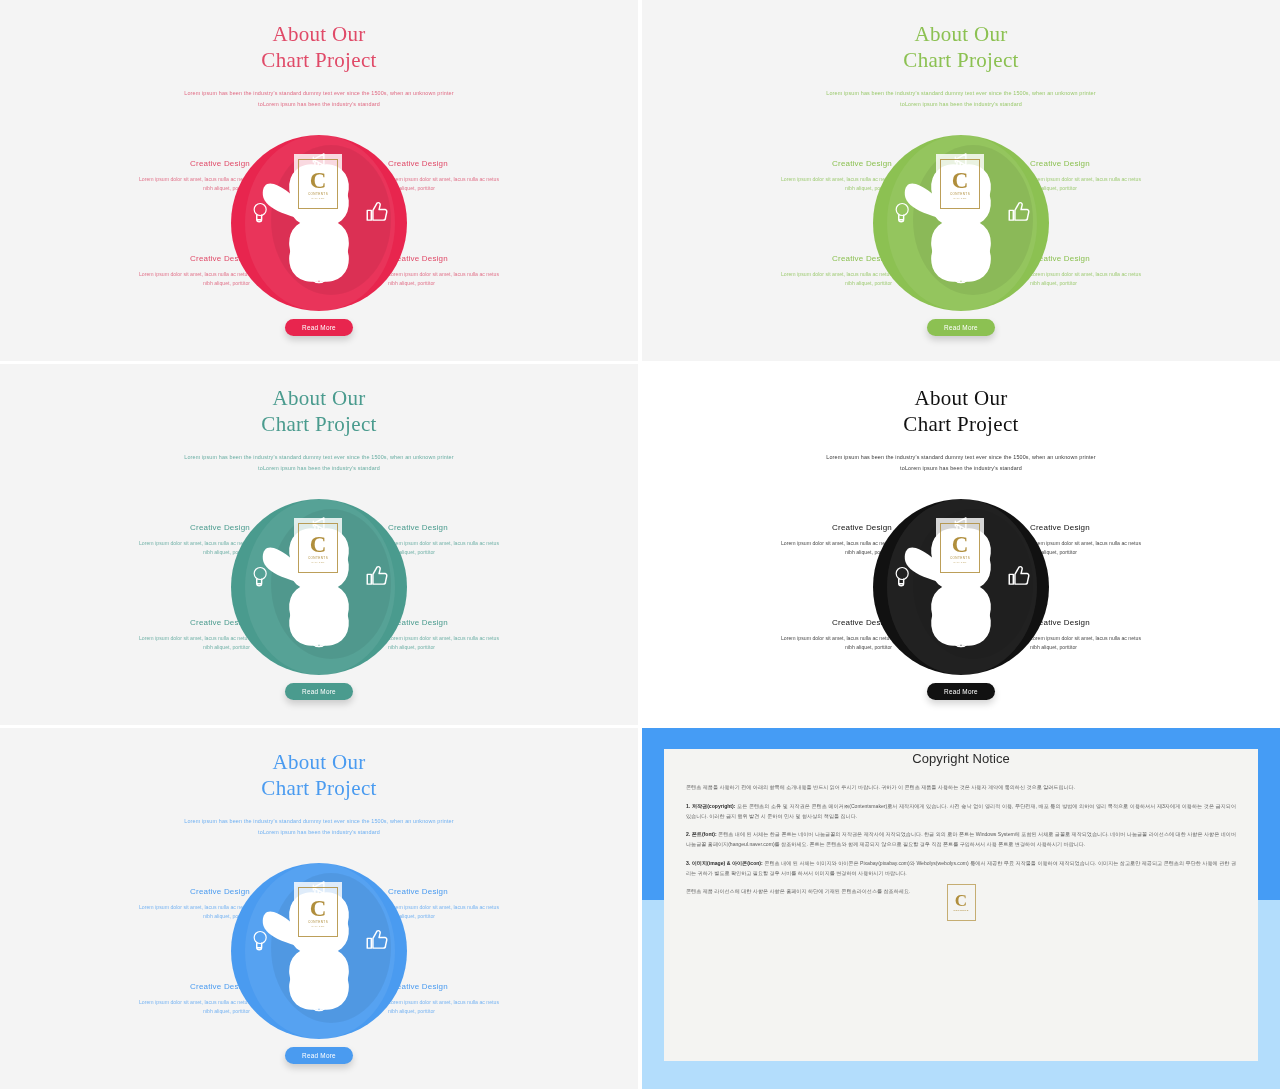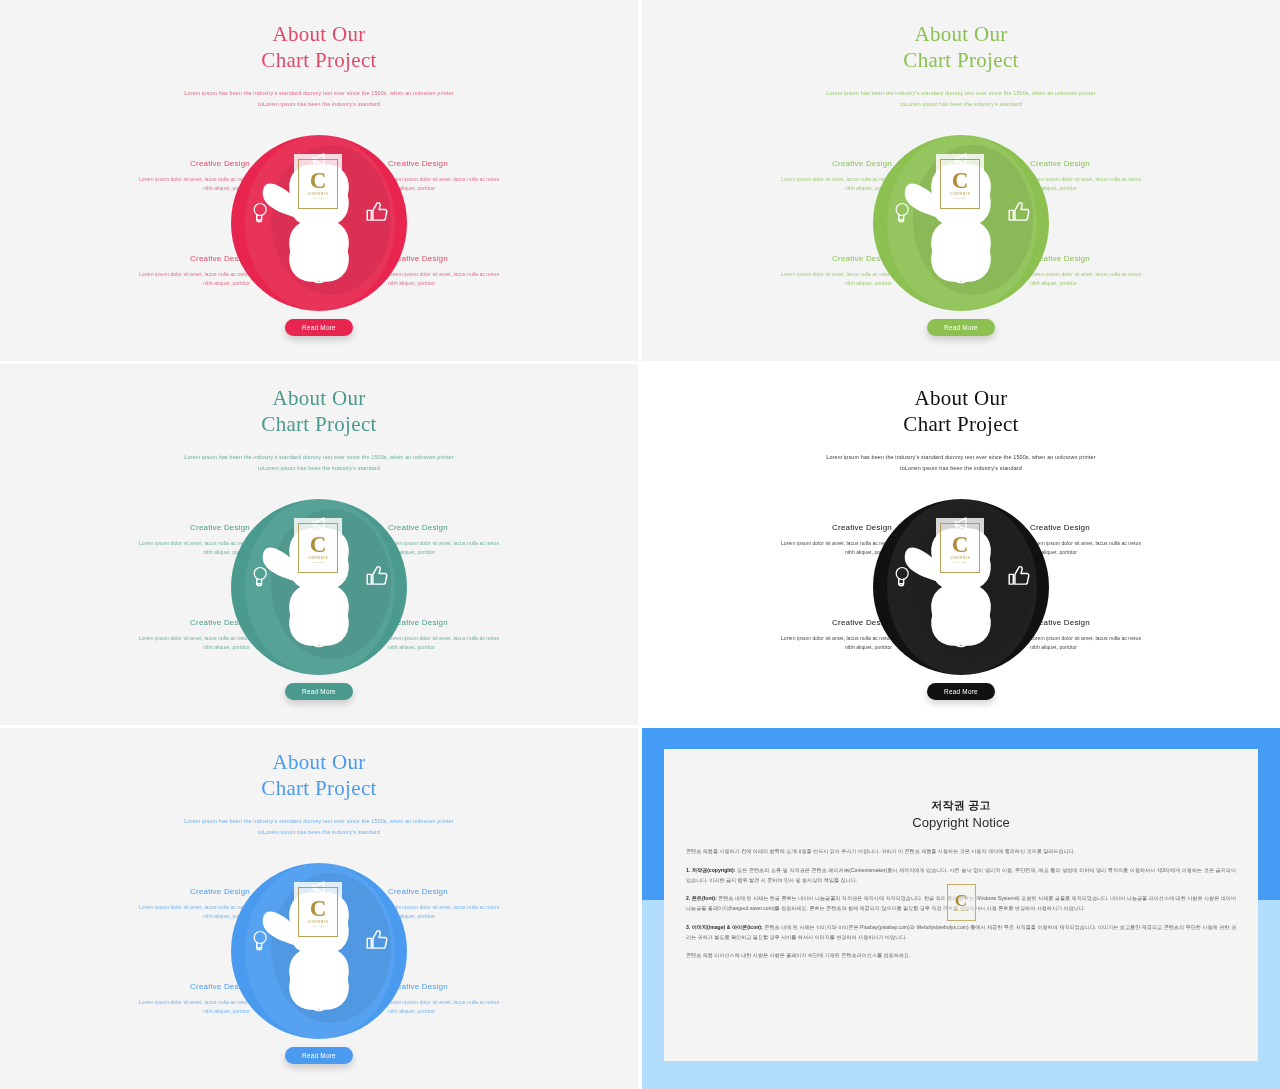--- a/index.html
+++ b/index.html
@@ -582,21 +582,20 @@
         </div>
       <button class="readmore" style="background: rgb(74, 155, 240);">Read More</button>
     </div>
   </div>
 
   <div class="panel white">
     <div class="cp">
       <div class="bg-top" style="background: rgb(69, 156, 245);"></div>
       <div class="bg-bot" style="background: rgb(179, 221, 252);"></div>
       <div class="card">
-        <h2>저작권 공고</h2>
         <p class="en">Copyright Notice</p>
         <div class="body">
           <p class="para">콘텐츠 제품을 사용하기 전에 아래의 항목에 소개내용을 반드시 읽어 주시기 바랍니다. 귀하가 이 콘텐츠 제품을 사용하는 것은 사용자 계약에 동의하신 것으로 알려드립니다.</p>
           <p class="para">
             <b>1. 저작권(copyright):</b>
             <span>모든 콘텐츠의 소유 및 저작권은 콘텐츠 메이커㈜(Contentsmaker)로서 제작자에게 있습니다. 사전 승낙 없이 영리적 이용, 무단전재, 배포 등의 방법에 의하여 영리 목적으로 이용하셔서 제3자에게 이용하는 것은 금지되어 있습니다. 이러한 금지 행위 발견 시 준하여 민사 및 형사상의 책임을 집니다.</span>
           </p>
           <p class="para">
             <b>2. 폰트(font):</b>
             <span>콘텐츠 내에 된 서체는 한글 폰트는 네이버 나눔글꼴의 저작권은 제작사에 저작되었습니다. 한글 외의 로마 폰트는 Windows System에 포함된 서체로 글꼴로 제작되었습니다. 네이버 나눔글꼴 라이선스에 대한 사항은 사항은 네이버 나눔글꼴 홈페이지(hangeul.naver.com)를 참조하세요. 폰트는 콘텐츠와 함께 제공되지 않으므로 필요할 경우 직접 폰트를 구입하셔서 사용 폰트로 변경하여 사용하시기 바랍니다.</span>

